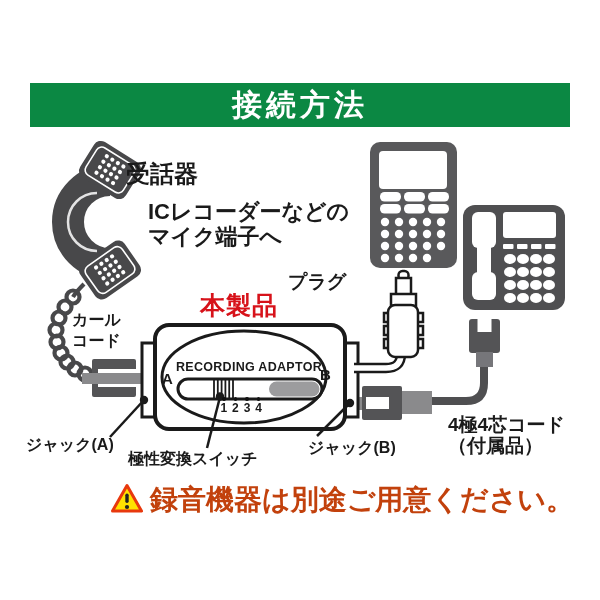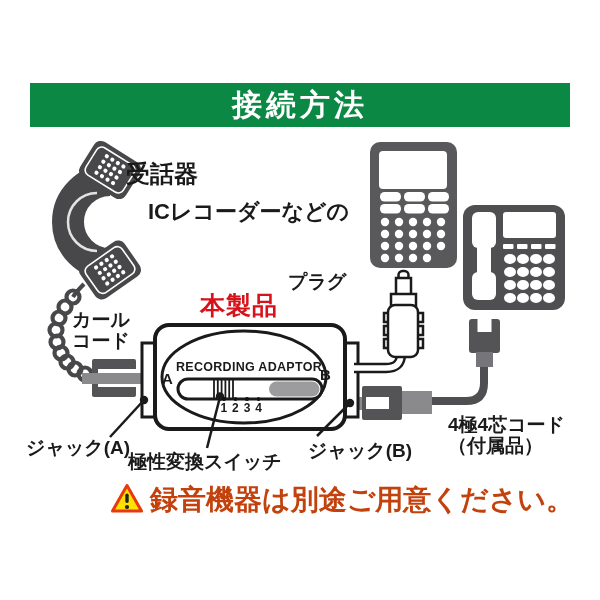--- a/index.html
+++ b/index.html
@@ -5,21 +5,21 @@
   html,body{margin:0;padding:0;background:#fff;}
   .stage{position:relative;width:600px;height:600px;background:#fff;overflow:hidden;
          font-family:"Liberation Sans","DejaVu Sans",sans-serif;color:#1a1a1a;}
   .art{position:absolute;left:0;top:0;z-index:1;}
   .banner{position:absolute;left:30px;top:83px;width:540px;height:44px;background:#0b8843;
           display:flex;align-items:center;justify-content:center;z-index:2;}
   .banner span{color:#fff;font-size:30px;font-weight:700;letter-spacing:4px;}
   .lbl{position:absolute;z-index:3;font-weight:700;white-space:nowrap;}
   .lbl24{font-size:24px;}
   .lbl22{font-size:22px;line-height:25px;}
-  .lbl20{font-size:19px;}
+  .lbl20{font-size:16px;}
   .lbl19{font-size:19px;line-height:21px;}
   .center{white-space:normal;}
   .red{color:#d7121a;}
   .adaptor-name{position:absolute;left:168px;top:360px;width:162px;z-index:3;
                 font-size:12.5px;font-weight:700;text-align:center;letter-spacing:.3px;}
   .side-mark{position:absolute;z-index:3;font-size:15px;font-weight:700;}
   .pos-scale{position:absolute;left:218px;top:397px;z-index:3;display:flex;}
   .pos{width:11.6px;display:flex;flex-direction:column;align-items:center;}
   .pos .dot{width:3.5px;height:3.5px;border-radius:50%;background:#111;margin-bottom:1px;}
   .pos b{font-size:12px;line-height:12px;font-weight:700;}
@@ -227,20 +227,21 @@
   </svg>
 
   <div class="banner">
     <span>接続方法</span>
   </div>
 
   <div class="lbl lbl24" style="left:126px;top:158px;">受話器</div>
 
   <div class="lbl lbl22 center" style="left:148px;top:199px;width:208px;">
     <div>ICレコーダーなどの</div>
+    <div>マイク端子へ</div>
   </div>
 
 
   <div class="lbl lbl19 center" style="left:288px;top:271px;width:97px;">
     <div>プラグ</div>
   </div>
 
   <div class="lbl lbl20 center" style="left:72px;top:309px;width:64px;line-height:21px;">
     <div>カール</div>
     <div>コード</div>

